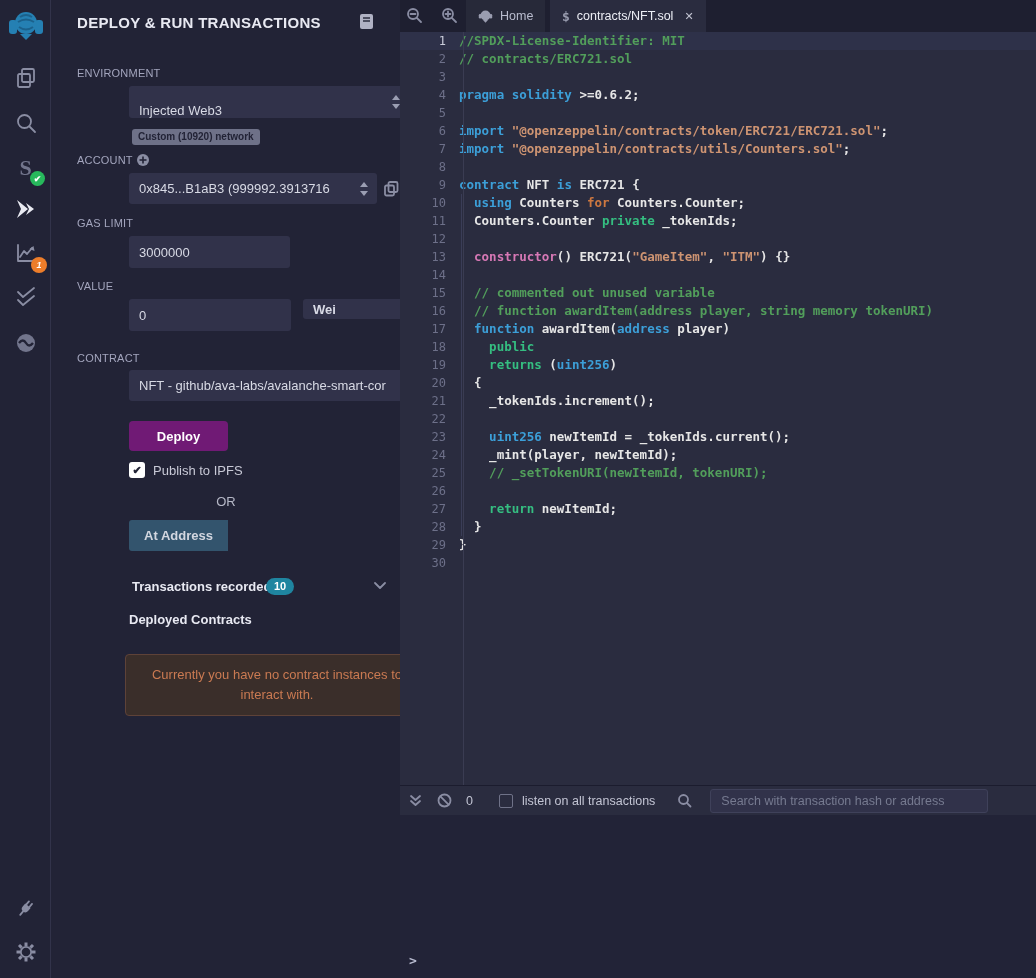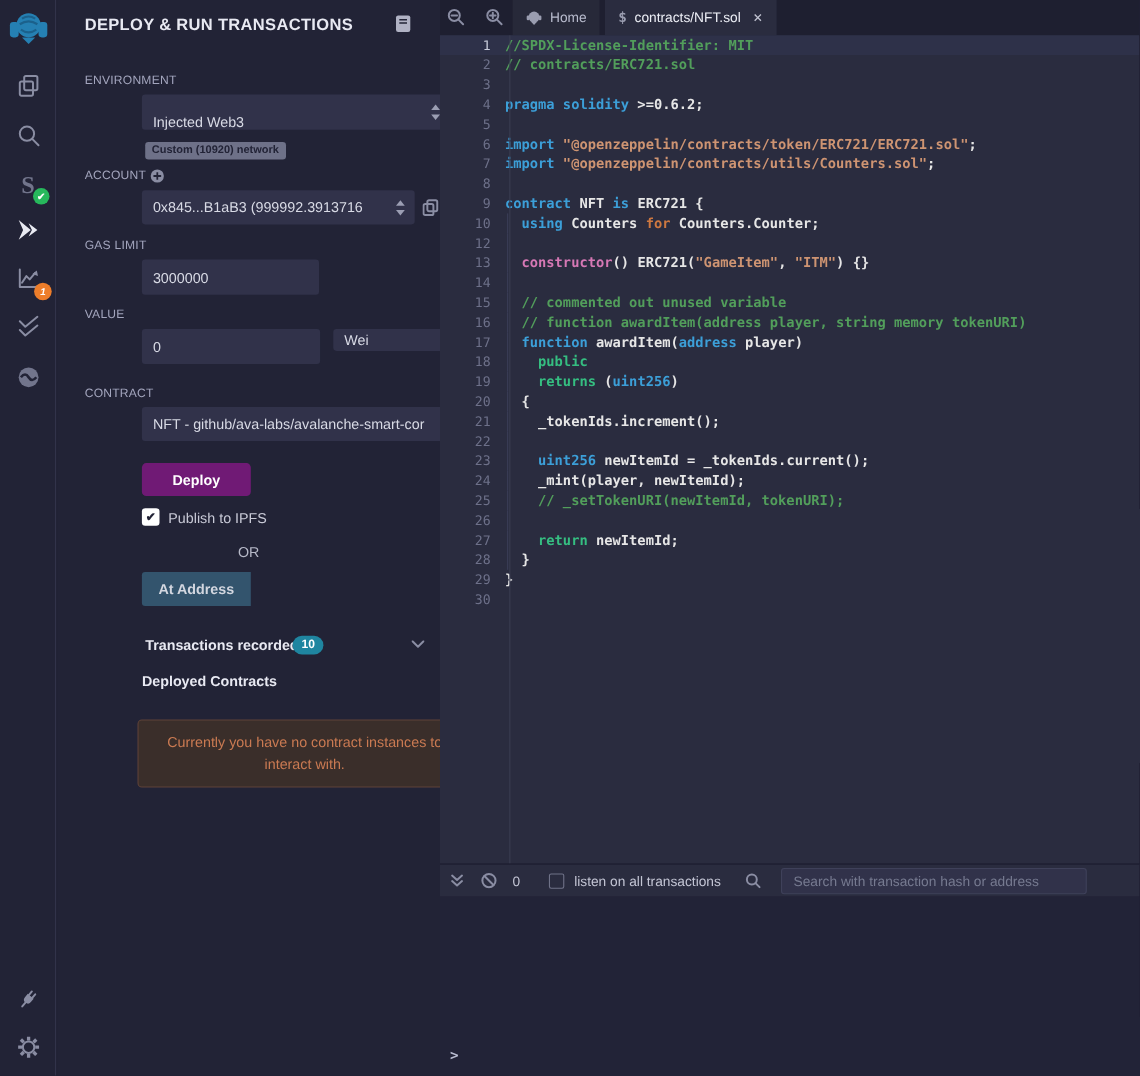--- a/index.html
+++ b/index.html
@@ -214,21 +214,21 @@
     <svg style="position:absolute; left:356px; top:181px;" width="16" height="16" viewBox="0 0 16 16">
       <rect x="1" y="3" width="12" height="12" rx="1.5" class="gray-stroke" stroke-width="1.6"></rect>
       <line x1="6" y1="10" x2="14" y2="1.5" stroke="#8a8da3" stroke-width="2.2"></line>
     </svg>
 
     <div class="flabel" style="top:217px;">GAS LIMIT</div>
     <input class="finput" style="left: 77px; top: 236px; width: 161px; height: 32px;" value="3000000">
 
     <div class="flabel" style="top:280px;">VALUE</div>
     <input class="finput" style="left: 77px; top: 299px; width: 162px; height: 32px;" value="0">
-    <div class="fbox" style="left:251px; top:299px; width:120px; height:20px;">
+    <div class="fbox" style="left:251px; top:299px; width:120px; height:20px;font-weight:bold;">
       <span>Wei</span>
       <span class="caret">
           <i></i>
           <b></b>
         </span>
     </div>
 
     <div class="flabel" style="top:352px;">CONTRACT</div>
     <div class="fbox" style="left:77px; top:370px; width:297px; height:31px; padding-right:14px;">
       <span style="overflow:hidden; white-space:nowrap;">NFT - github/ava-labs/avalanche-smart-cor</span>
@@ -299,20 +299,21 @@
           <div class="code-line active"><span class="ln">1</span><span class="lc"><span class="tk-c">//SPDX-License-Identifier: MIT</span></span></div>
           <div class="code-line"><span class="ln">2</span><span class="lc"><span class="tk-c">// contracts/ERC721.sol</span></span></div>
           <div class="code-line"><span class="ln">3</span><span class="lc"></span></div>
           <div class="code-line"><span class="ln">4</span><span class="lc"><span class="tk-k">pragma solidity</span><span class="tk-d"> &gt;=0.6.2;</span></span></div>
           <div class="code-line"><span class="ln">5</span><span class="lc"></span></div>
           <div class="code-line"><span class="ln">6</span><span class="lc"><span class="tk-k">import</span><span class="tk-d"> </span><span class="tk-s">"@openzeppelin/contracts/token/ERC721/ERC721.sol"</span><span class="tk-d">;</span></span></div>
           <div class="code-line"><span class="ln">7</span><span class="lc"><span class="tk-k">import</span><span class="tk-d"> </span><span class="tk-s">"@openzeppelin/contracts/utils/Counters.sol"</span><span class="tk-d">;</span></span></div>
           <div class="code-line"><span class="ln">8</span><span class="lc"></span></div>
           <div class="code-line"><span class="ln">9</span><span class="lc"><span class="tk-k">contract</span><span class="tk-d"> NFT </span><span class="tk-k">is</span><span class="tk-d"> ERC721 {</span></span></div>
           <div class="code-line"><span class="ln">10</span><span class="lc guide"><span class="tk-d">  </span><span class="tk-k">using</span><span class="tk-d"> Counters </span><span class="tk-o">for</span><span class="tk-d"> Counters.Counter;</span></span></div>
+          <div class="code-line"><span class="ln">11</span><span class="lc guide"><span class="tk-d">  Counters.Counter </span><span class="tk-g">private</span><span class="tk-d"> _tokenIds;</span></span></div>
           <div class="code-line"><span class="ln">12</span><span class="lc guide"></span></div>
           <div class="code-line"><span class="ln">13</span><span class="lc guide"><span class="tk-d">  </span><span class="tk-p">constructor</span><span class="tk-d">() ERC721(</span><span class="tk-s">"GameItem"</span><span class="tk-d">, </span><span class="tk-s">"ITM"</span><span class="tk-d">) {}</span></span></div>
           <div class="code-line"><span class="ln">14</span><span class="lc guide"></span></div>
           <div class="code-line"><span class="ln">15</span><span class="lc guide"><span class="tk-c">  // commented out unused variable</span></span></div>
           <div class="code-line"><span class="ln">16</span><span class="lc guide"><span class="tk-c">  // function awardItem(address player, string memory tokenURI)</span></span></div>
           <div class="code-line"><span class="ln">17</span><span class="lc guide"><span class="tk-d">  </span><span class="tk-k">function</span><span class="tk-d"> awardItem(</span><span class="tk-k">address</span><span class="tk-d"> player)</span></span></div>
           <div class="code-line"><span class="ln">18</span><span class="lc guide"><span class="tk-d">    </span><span class="tk-g">public</span></span></div>
           <div class="code-line"><span class="ln">19</span><span class="lc guide"><span class="tk-d">    </span><span class="tk-g">returns</span><span class="tk-d"> (</span><span class="tk-k">uint256</span><span class="tk-d">)</span></span></div>
           <div class="code-line"><span class="ln">20</span><span class="lc guide"><span class="tk-d">  {</span></span></div>
           <div class="code-line"><span class="ln">21</span><span class="lc guide"><span class="tk-d">    _tokenIds.increment();</span></span></div>

